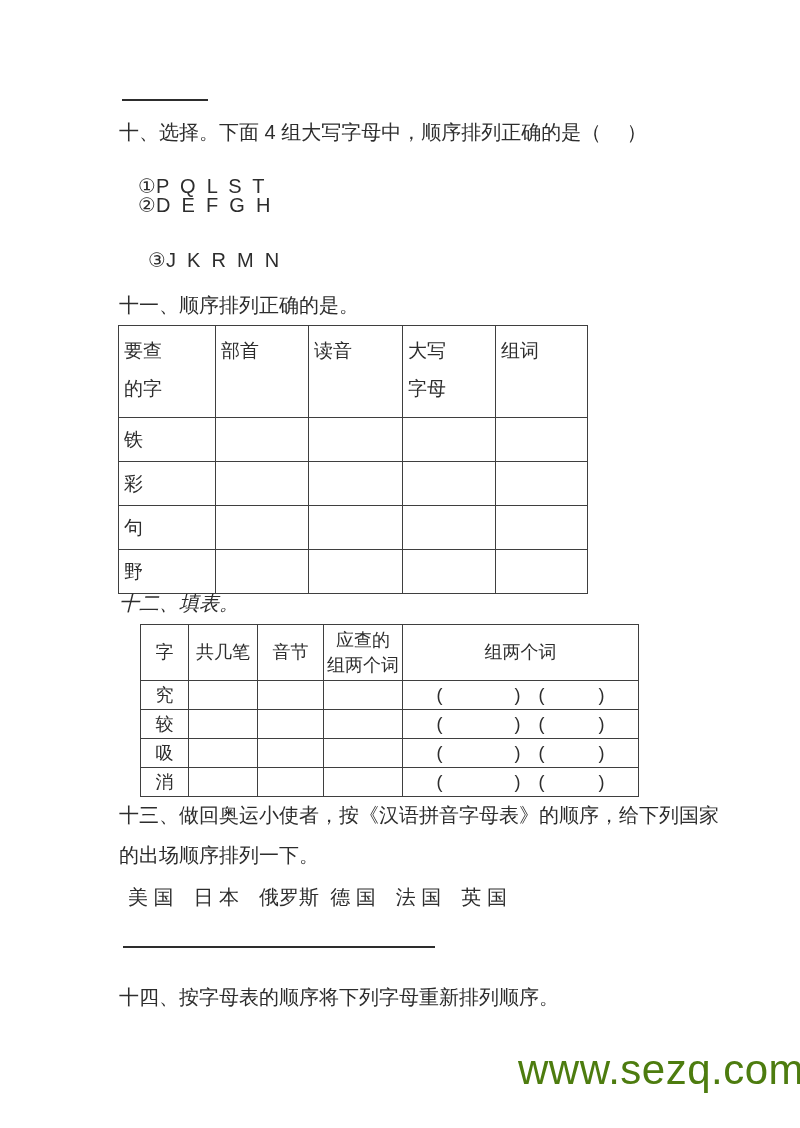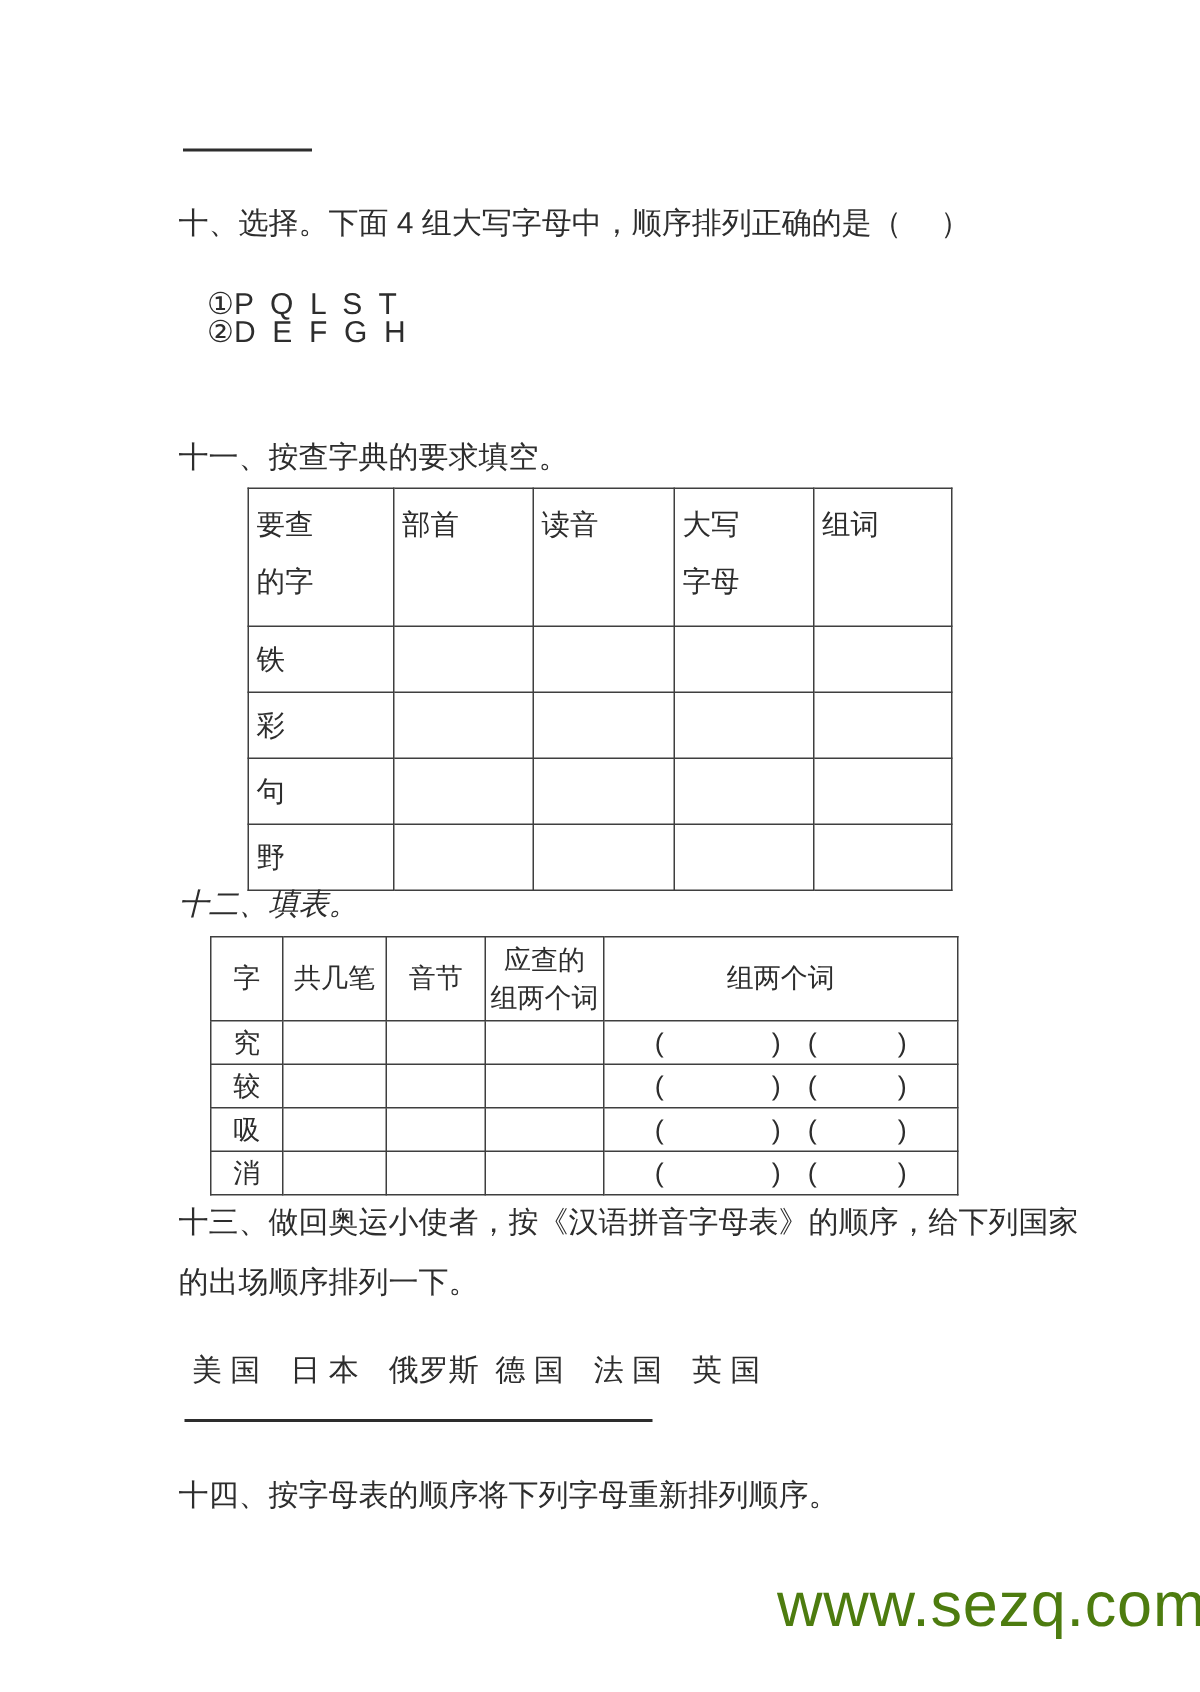--- a/index.html
+++ b/index.html
@@ -11,32 +11,32 @@
     font-family: "Liberation Sans", "DejaVu Sans", sans-serif;
     color: #2d2d2d;
     overflow: hidden;
   }
   .line {
     position: absolute;
     font-size: 20px;
     line-height: 28px;
     color: #2d2d2d;
   }
-  .pre { white-space: pre; margin-top: 17px; }
+  .pre { white-space: pre; }
   .hr {
     position: absolute;
     border-top: 2px solid #2d2d2d;
     height: 0;
   }
   table {
     position: absolute;
     border-collapse: collapse;
     table-layout: fixed;
   }
-  .t1 { left: 118px; top: 325px; margin-left: 47px; }
+  .t1 { left: 118px; top: 325px; }
   .t1 th, .t1 td, .t2 th, .t2 td {
     border: 1.5px solid #3f3f3f;
     font-weight: 400;
     overflow: hidden;
   }
   .t1 th {
     height: 85px;
     vertical-align: top;
     text-align: left;
     padding: 6px 0 0 5px;
@@ -84,22 +84,23 @@
 <body>
 
 <div class="page">
 
   <div class="hr" style="top:99px; left:122px; width:86px;"></div>
 
   <div class="line pre" style="top:118px; left:119px;">十、选择。下面 4 组大写字母中，顺序排列正确的是（　 ）</div>
 
   <div class="line pre" style="top:172px; left:138px;">①P  Q  L  S  T</div>
   <div class="line pre" style="top:191px; left:138px;">②D  E  F  G  H</div>
-
-  <div class="line" style="top:291px; left:119px;">十一、按查字典的要求填空。</div>
+  <div class="line pre" style="top:246px; left:148px;">③J  K  R  M  N</div>
+
+  <div class="line" style="top:291px; left:119px;">十一、顺序排列正确的是。</div>
 
   <table class="t1">
     <colgroup>
       <col style="width:97px">
         <col style="width:93px">
         <col style="width:94px">
       <col style="width:93px">
         <col style="width:92px">
     </colgroup>
     <thead>

